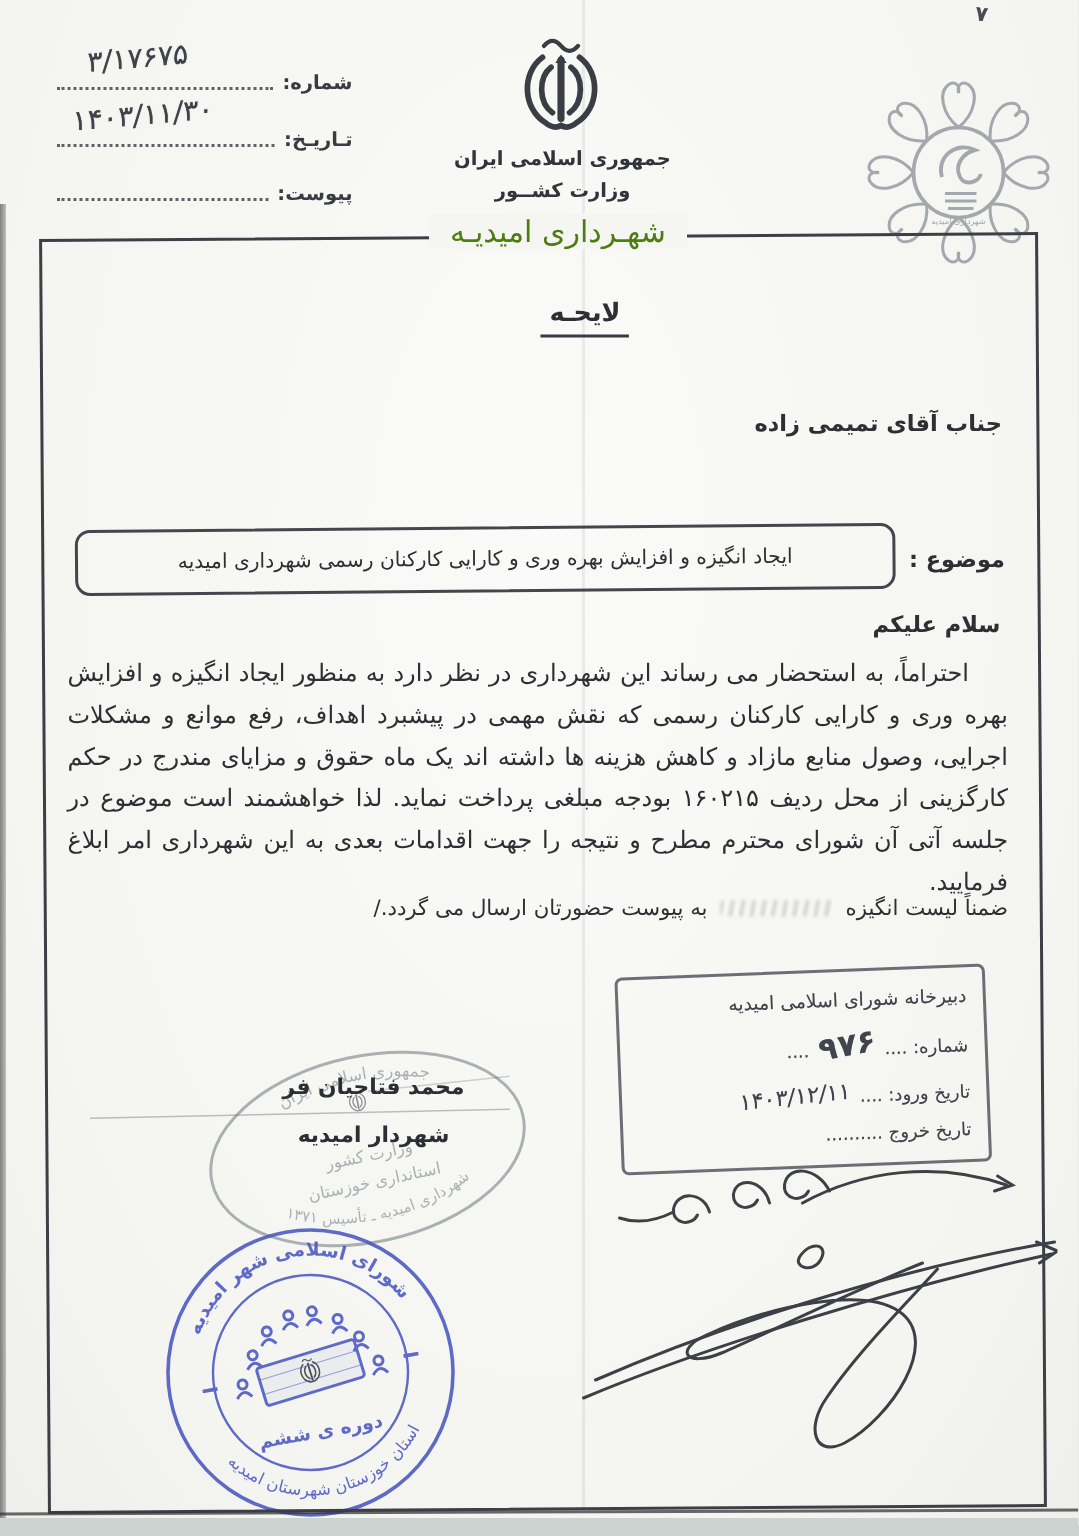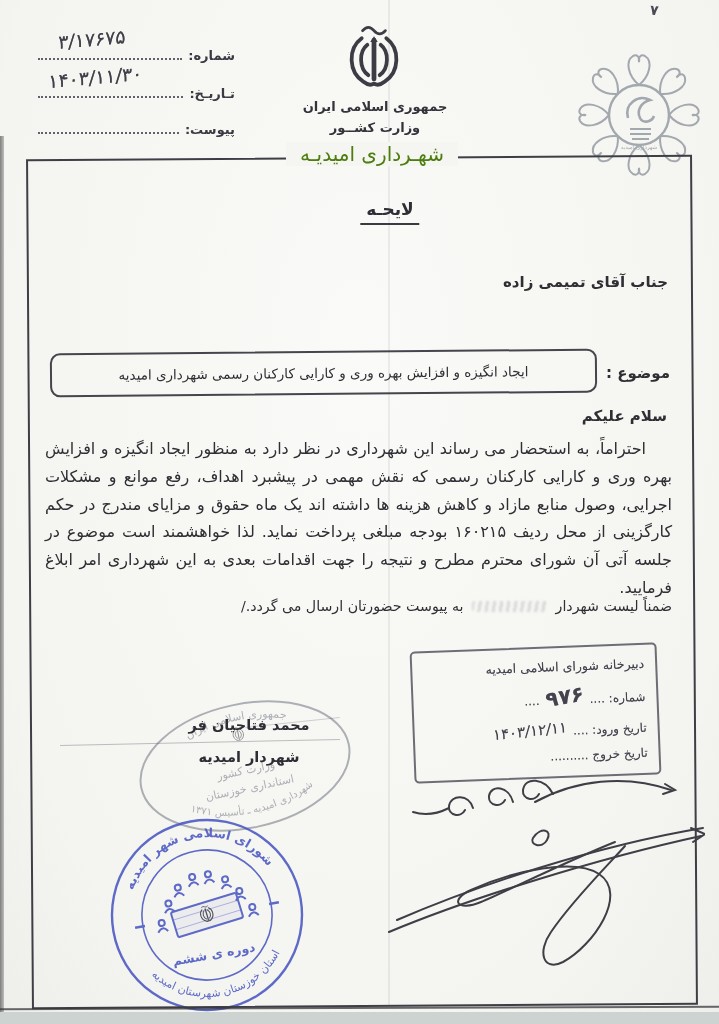--- a/index.html
+++ b/index.html
@@ -118,21 +118,21 @@
   <div class="abs subjectrow" style="left:50px;top:351px;width:620px;">
     <span class="subjectlabel">موضوع :</span>
     <span class="subjectbox">ایجاد انگیزه و افزایش بهره وری و کارایی کارکنان رسمی شهرداری امیدیه</span>
   </div>
 
   <div class="abs salutation" style="right:52px;top:407px;">سلام علیکم</div>
 
   <div class="abs bodytext" style="left:45px;top:435px;width:627px;">احتراماً، به استحضار می رساند این شهرداری در نظر دارد به منظور ایجاد انگیزه و افزایش بهره وری و کارایی کارکنان رسمی که نقش مهمی در پیشبرد اهداف، رفع موانع و مشکلات اجرایی، وصول منابع مازاد و کاهش هزینه ها داشته اند یک ماه حقوق و مزایای مندرج در حکم کارگزینی از محل ردیف ۱۶۰۲۱۵ بودجه مبلغی پرداخت نماید. لذا خواهشمند است موضوع در جلسه آتی آن شورای محترم مطرح و نتیجه را جهت اقدامات بعدی به این شهرداری امر ابلاغ فرمایید.</div>
 
   <div class="abs ps" style="left:45px;top:598px;width:627px;">
-    <span>ضمناً لیست شهردار</span><span class="smudge"></span><span>به پیوست حضورتان ارسال می گردد./</span>
+    <span>ضمناً لیست انگیزه</span><span class="smudge"></span><span>به پیوست حضورتان ارسال می گردد./</span>
   </div>
 
   <div class="abs receipt" style="left:412px;top:647px;">
     <div class="title">دبیرخانه شورای اسلامی امیدیه</div>
     <div>
       <span>شماره:</span>
       <span>....</span>
       <span class="rnum">۹۷۶</span>
       <span>....</span>
     </div>

